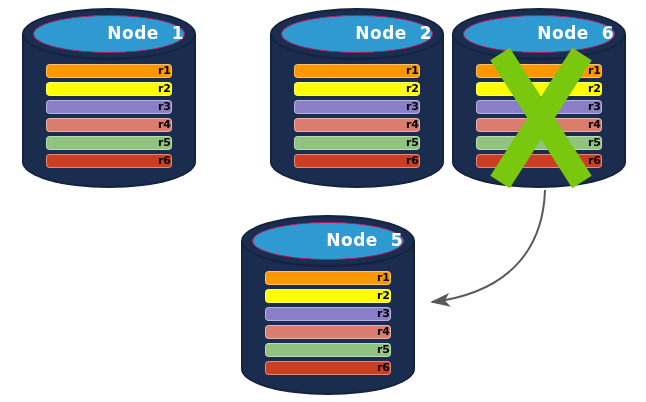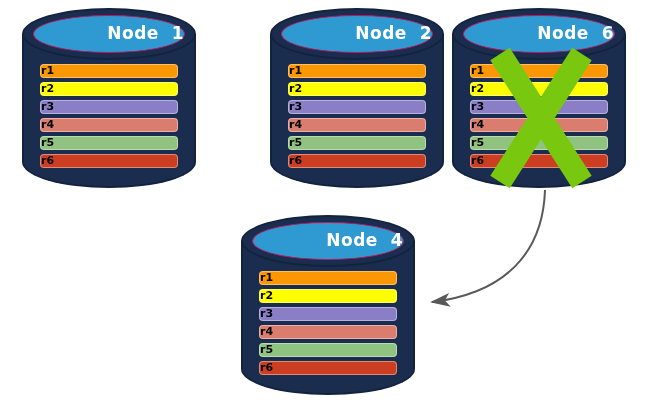--- a/index.html
+++ b/index.html
@@ -61,31 +61,31 @@
     white-space: pre;
     transform: translateY(-1px);
   }
   .records {
     position: absolute;
     left: 0; right: 0;
     top: 56px;
     z-index: 3;
   }
   .record {
-    width: 138px;
+    width: 126px;
     height: 14px;
     margin: 0 auto 4px auto;
     border-radius: 4px;
     border: 1px solid rgba(255,255,255,0.4);
     box-sizing: border-box;
     color: var(--record-label, #000000);
     font-size: 11px;
     font-weight: bold;
     line-height: 12px;
-    text-align: left;
+    text-align: right;
   }
   .failure-x {
     position: absolute;
     left: 0; top: 0;
     width: 174px;
     height: 180px;
     z-index: 4;
     overflow: visible;
   }
   .arrow-overlay {
@@ -154,21 +154,21 @@
     <svg class="failure-x" viewBox="0 0 174 180">
       <line x1="48" y1="46" x2="130" y2="174" stroke-width="23" class="x-stroke" stroke="#79C80F" stroke-linecap="butt"></line>
       <line x1="130" y1="46" x2="48" y2="174" stroke-width="23" class="x-stroke" stroke="#79C80F" stroke-linecap="butt"></line>
     </svg>
   </div>
 
   <div class="node" style="left:241px; top:215px;">
     <div class="cyl-body"></div>
     <div class="cyl-top">
       <div class="cyl-top-inner">
-        <span class="node-title">Node  4</span>
+        <span class="node-title">Node  5</span>
       </div>
     </div>
     <div class="records">
         <div class="record" style="background: rgb(251, 151, 3);">r1</div>
         <div class="record" style="background: rgb(254, 254, 0);">r2</div>
         <div class="record" style="background: rgb(138, 126, 198);">r3</div>
         <div class="record" style="background: rgb(218, 125, 110);">r4</div>
         <div class="record" style="background: rgb(144, 195, 127);">r5</div>
         <div class="record" style="background: rgb(203, 62, 34);">r6</div>
       </div>

